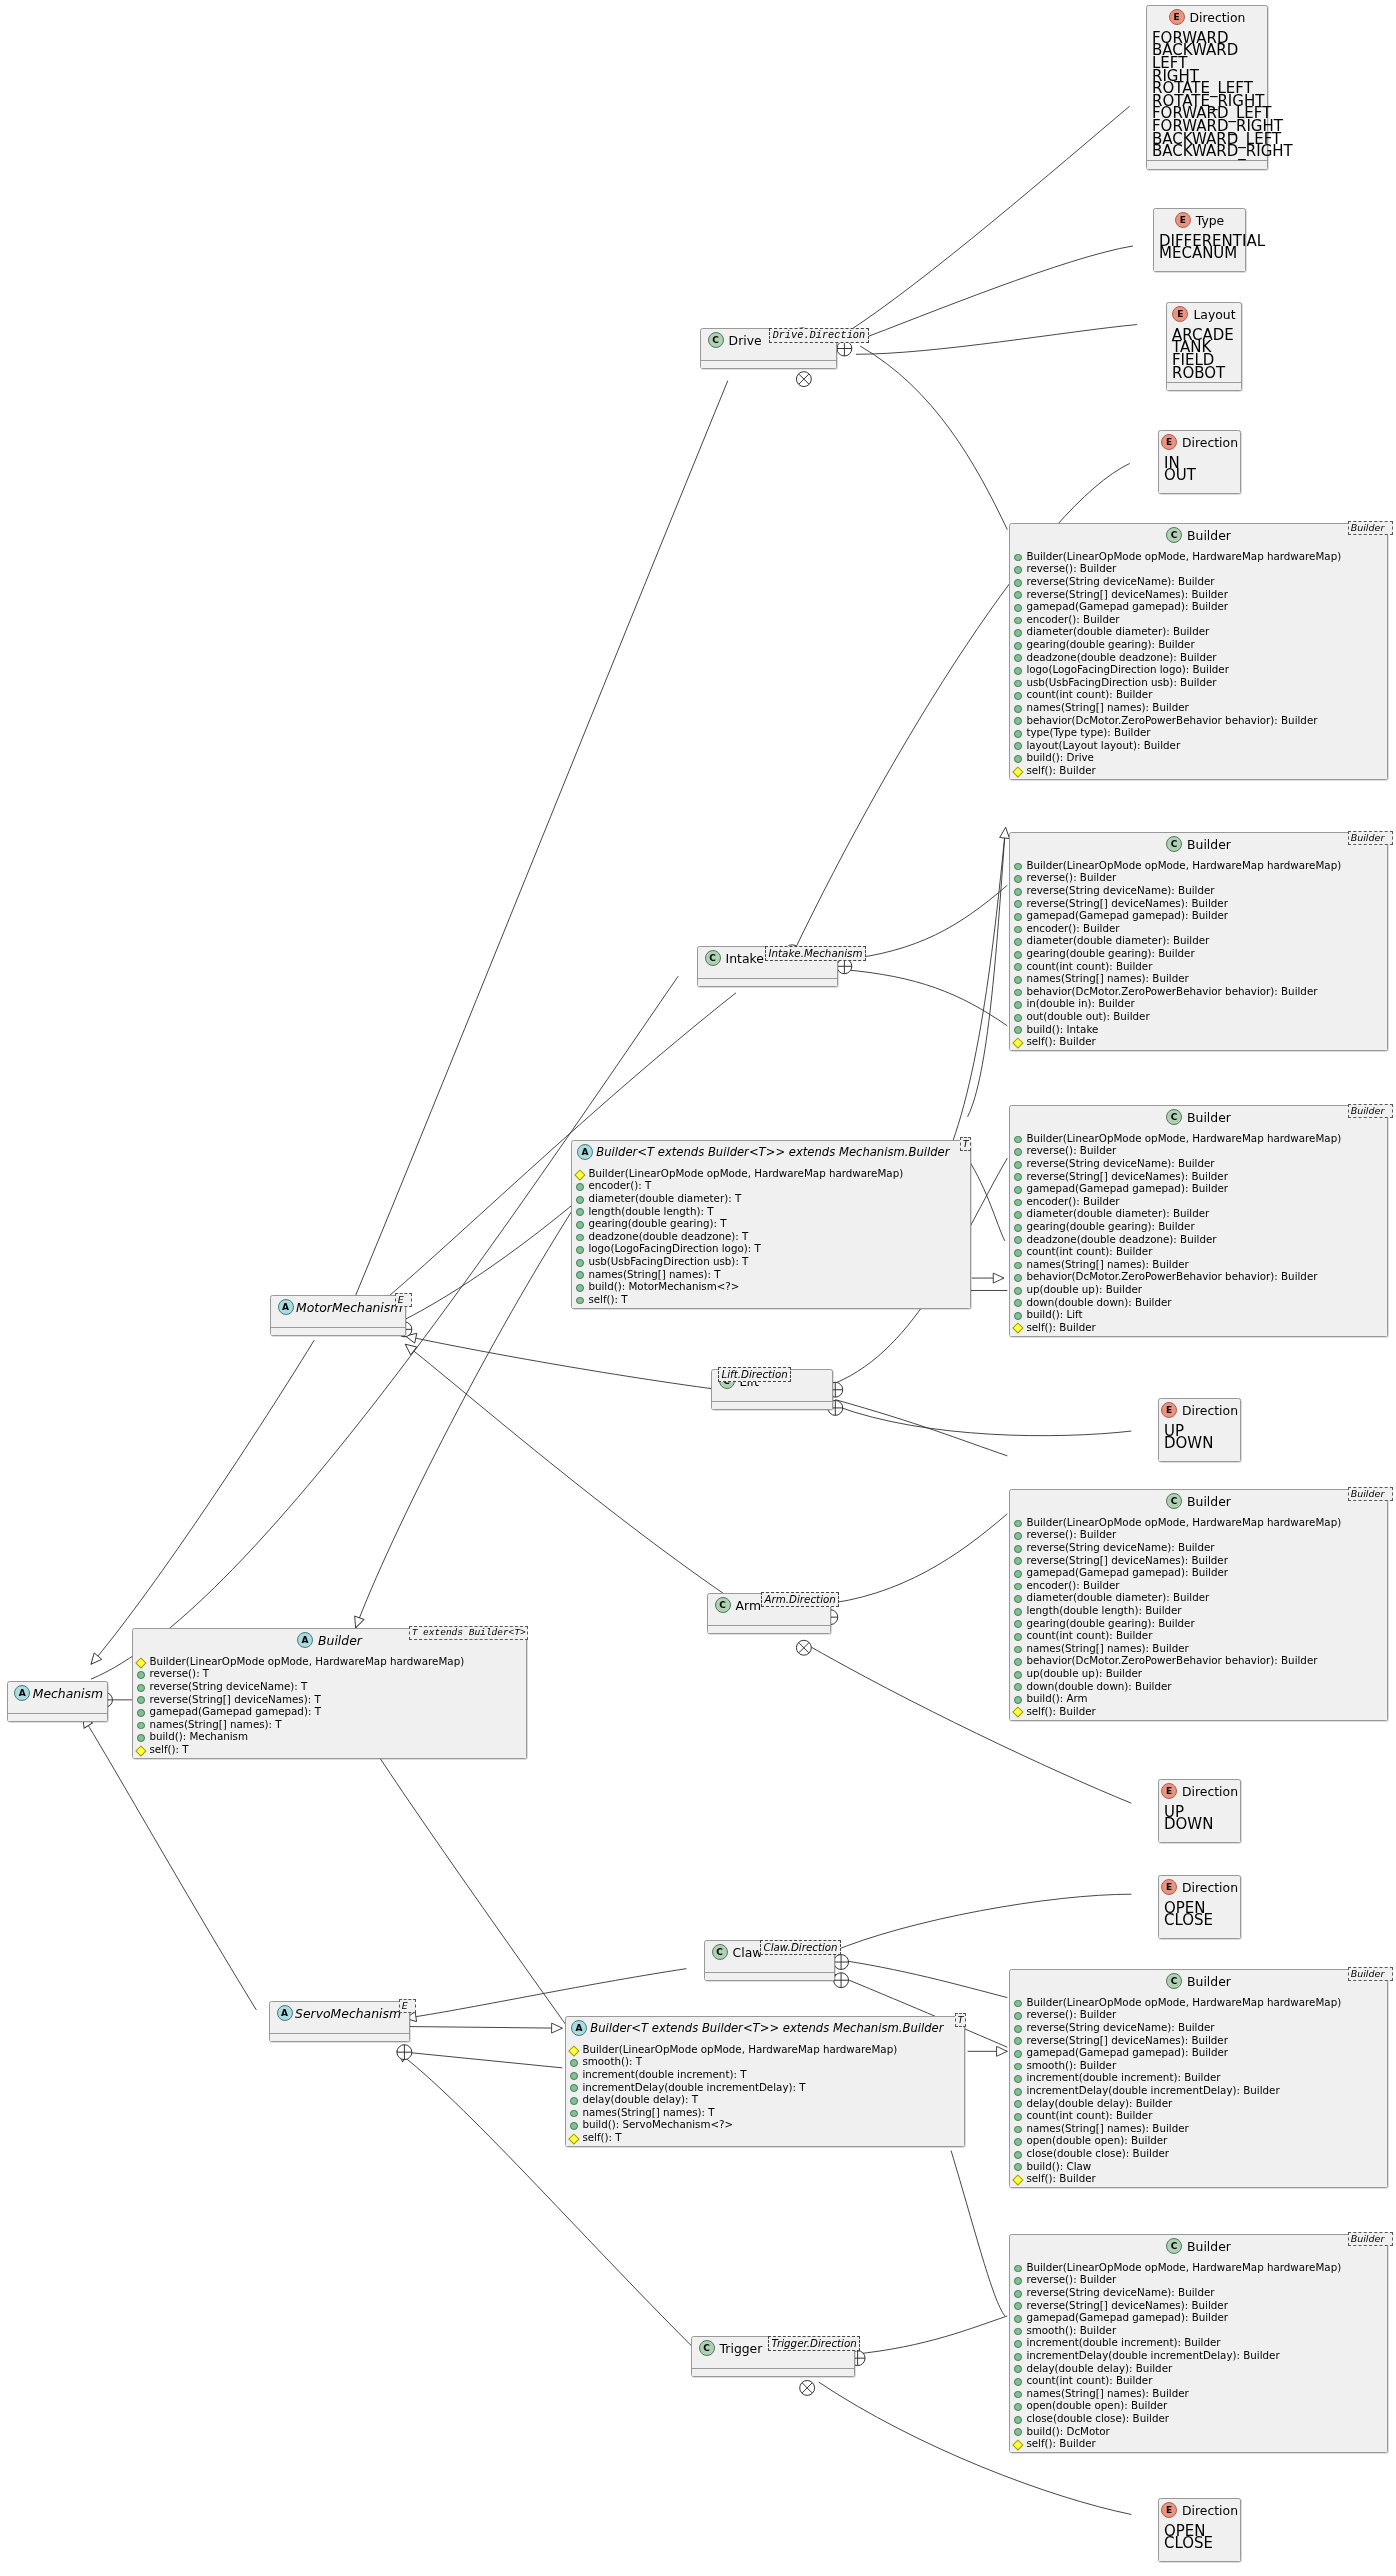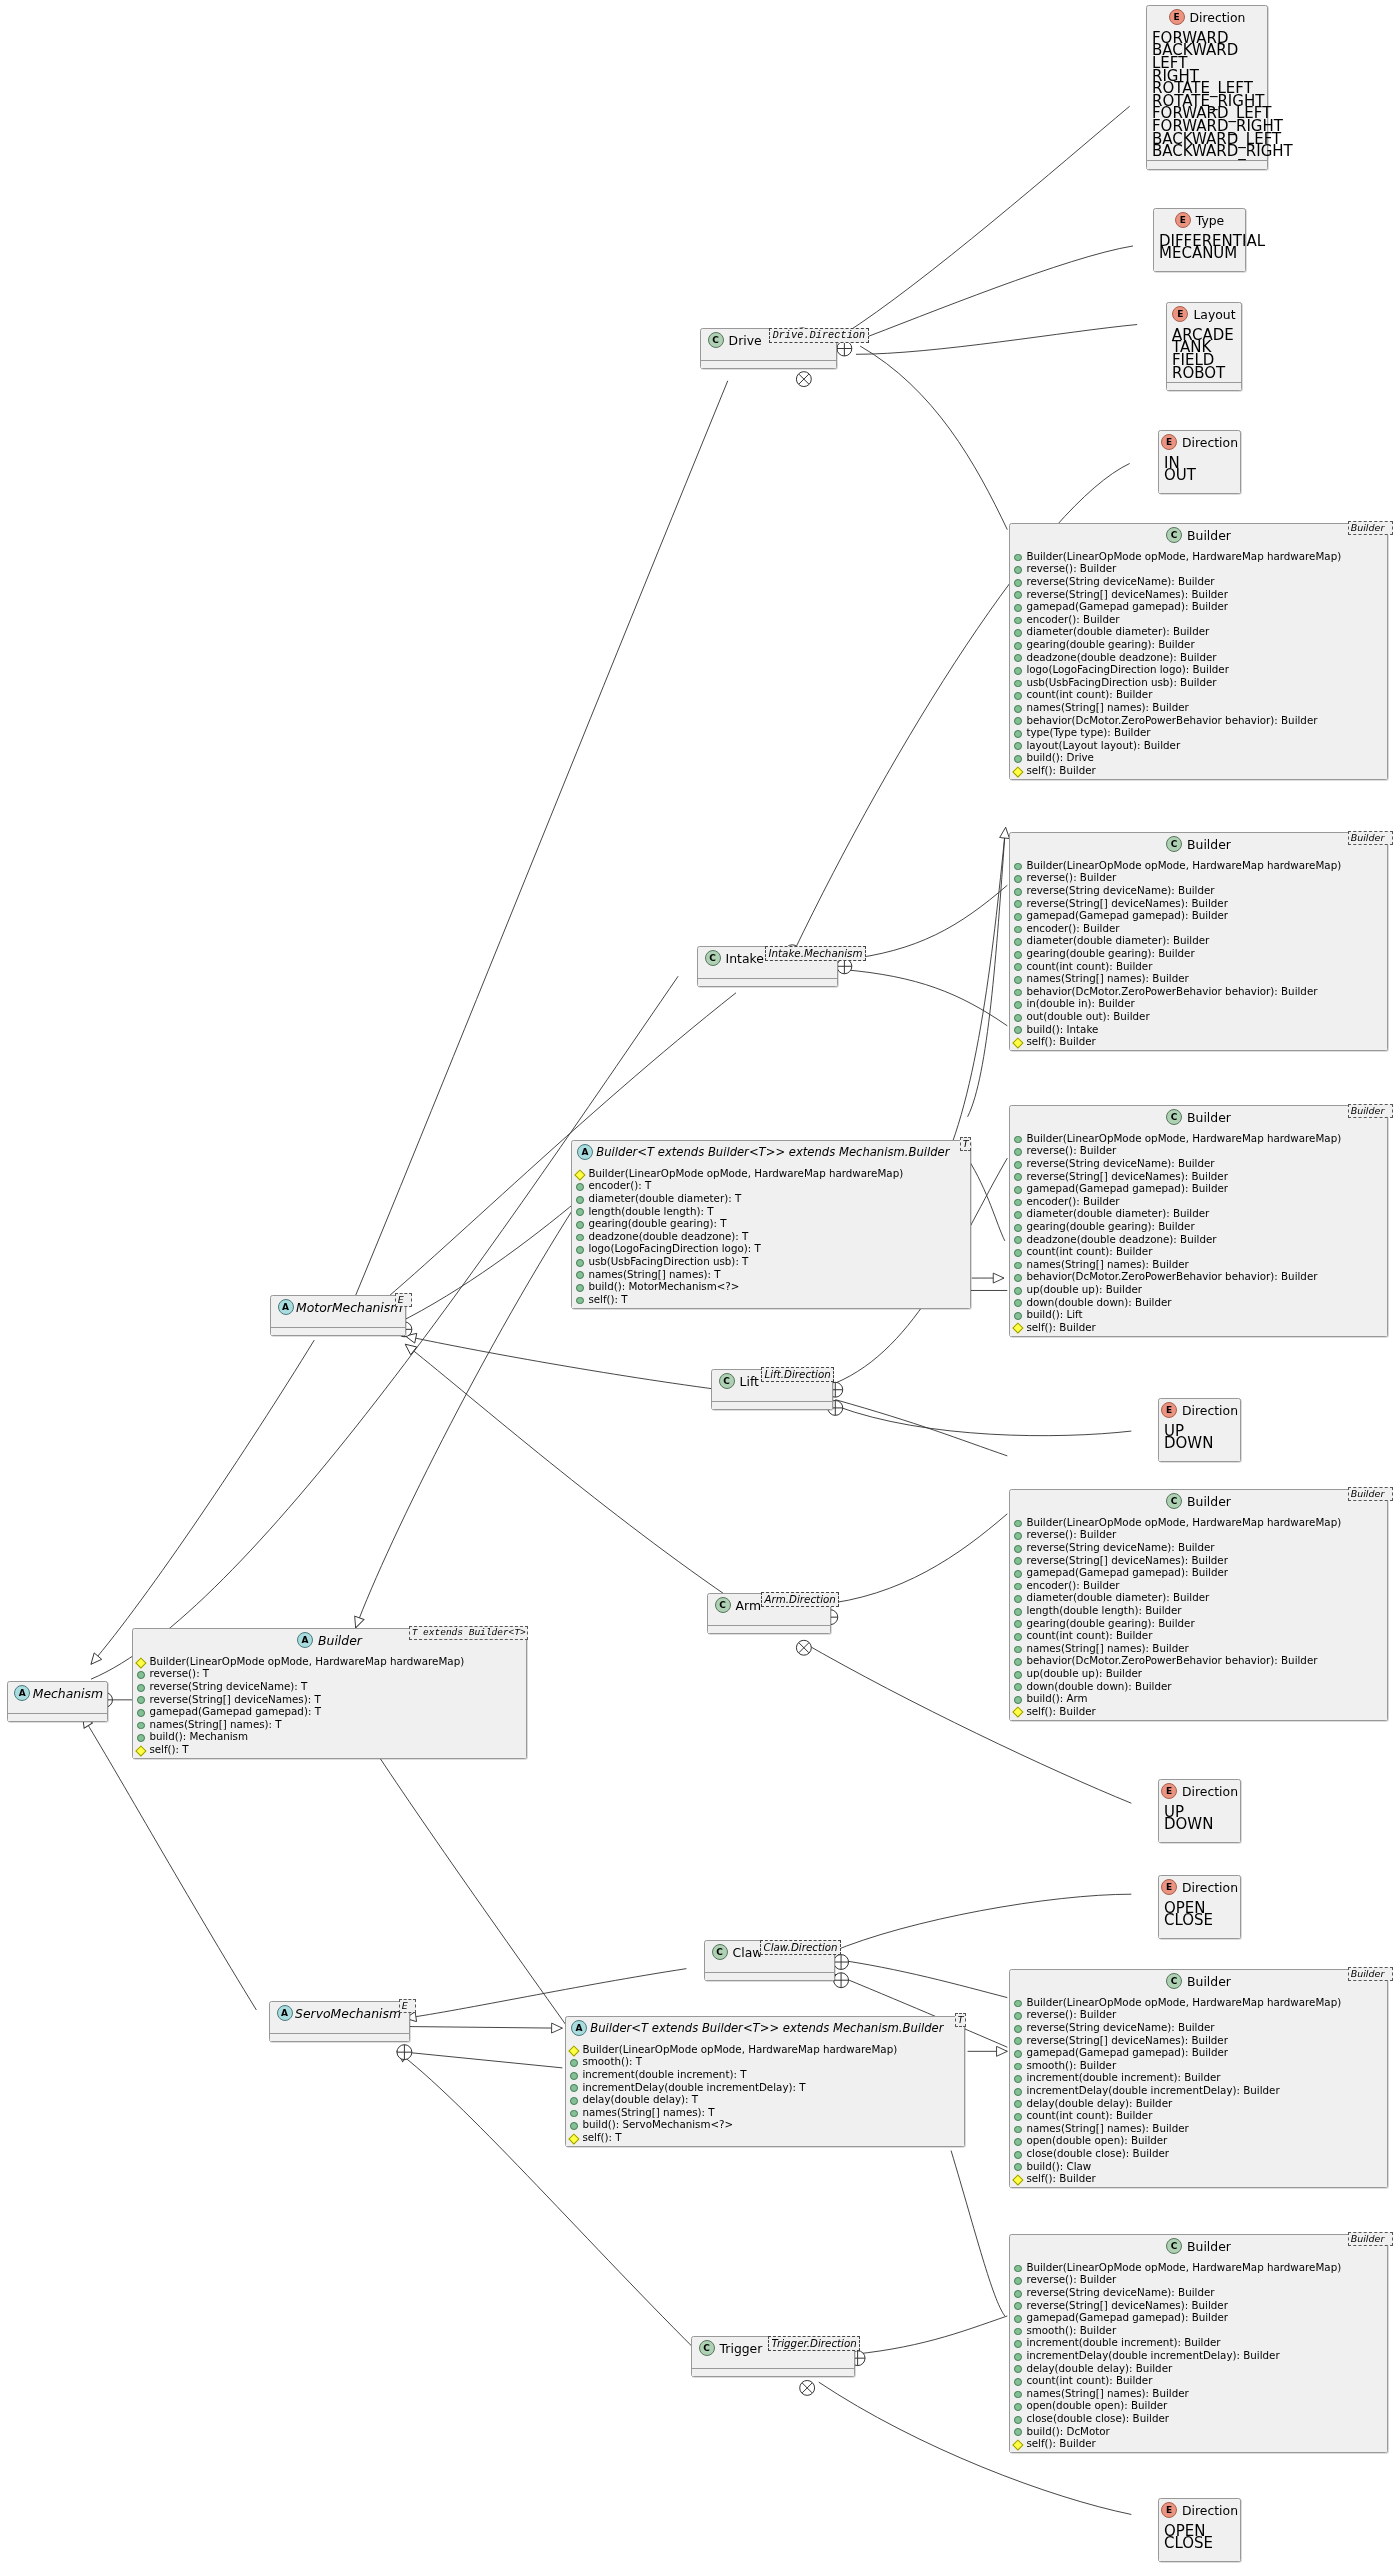--- a/index.html
+++ b/index.html
@@ -362,21 +362,21 @@
   <div class="node" style="left:711px;top:1369px;width:122px;">
     <div class="title" style="justify-content:flex-start;">
       <span class="badge c">C</span>
       <span class="tname">Lift</span>
     </div>
     <div class="sep"></div>
       <div class="empty-compart"></div>
     <div class="sep"></div>
       <div class="empty-compart2"></div>
   </div>
-  <div class="inner-tag" style="left:761px;top:1367px;">Lift.Direction</div>
+  <div class="inner-tag" style="left:718px;top:1367px;">Lift.Direction</div>
 
   <div class="node" style="left:707px;top:1593px;width:124px;">
     <div class="title" style="justify-content:flex-start;">
       <span class="badge c">C</span>
       <span class="tname">Arm</span>
     </div>
     <div class="sep"></div>
       <div class="empty-compart"></div>
     <div class="sep"></div>
       <div class="empty-compart2"></div>

